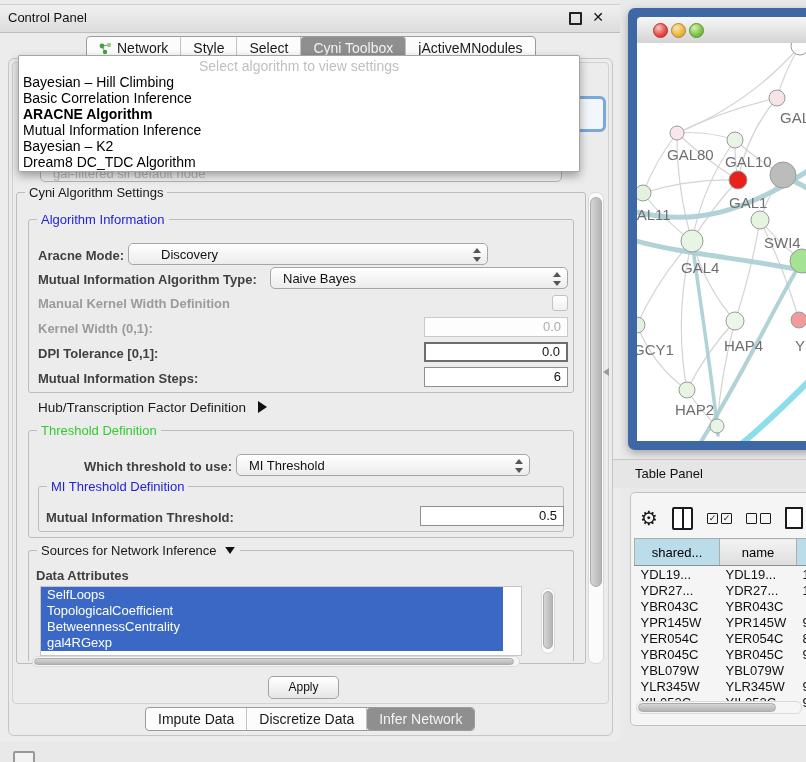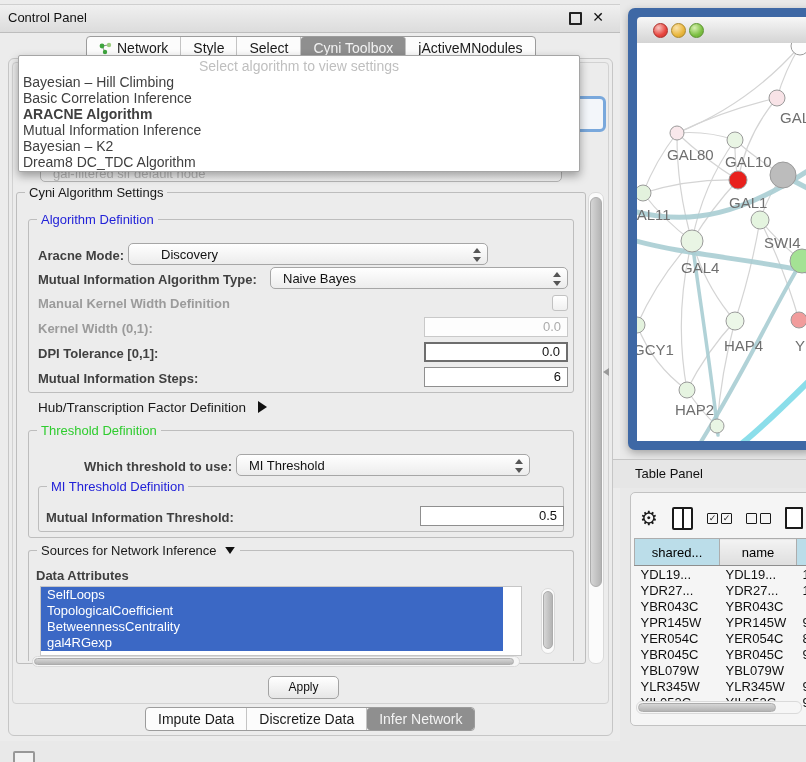--- a/index.html
+++ b/index.html
@@ -24,21 +24,21 @@
   .tab.sel{background:#8F8F8F;color:#F3F3F3;border-radius:3px;}
   
   .outer-panel{left:8px;top:58px;width:603px;height:676px;border:1px solid #C6C6C6;
     border-radius:6px;background:#ECECEC;}
   .inner-panel{left:12px;top:62px;width:595px;height:640px;border:1px solid #D2D2D2;
     border-radius:4px;background:#ECECEC;}
   
   .popup{left:18px;top:55px;width:560px;height:115px;background:#FFFFFF;
     border:1px solid #A5A5A5;border-radius:2px;box-shadow:0 4px 10px rgba(0,0,0,.35);z-index:60;}
   .popup-prompt{width:100%;text-align:center;font-size:14px;color:#BFBFBF;margin-top:2px;}
-  .popup-item{font-size:14px;color:#404040;line-height:16px;padding-left:4px;white-space:nowrap;}
+  .popup-item{font-size:14px;color:#000000;line-height:16px;padding-left:4px;white-space:nowrap;}
   .popup-item.hl{font-weight:bold;}
   
   .bg-combo{left:40px;top:158px;width:522px;height:24px;border:1px solid #B6B6B6;border-radius:5px;
     background:linear-gradient(#FFF,#EFEFEF);z-index:5;font-size:13px;color:#B9B9B9;
     line-height:30px;padding-left:12px;box-sizing:border-box;}
   .bg-combo-ring{left:562px;top:96px;width:38px;height:30px;border:3px solid #79A8DC;
     border-radius:6px;background:#F3F6FA;z-index:5;}
   
   .grp{border:1px solid #BDBDBD;border-radius:3px;}
   .legend{position:absolute;top:-8px;left:8px;background:#ECECEC;padding:0 4px;
@@ -172,21 +172,21 @@
           <div class="popup-item">Bayesian – K2</div>
           <div class="popup-item">Dream8 DC_TDC Algorithm</div>
         </div>
     </div>
 
     <div class="abs grp" style="left:16px;top:192px;width:568px;height:470px;">
       <span class="legend">Cyni Algorithm Settings</span>
     </div>
 
     <div class="abs grp" style="left:28px;top:219px;width:544px;height:172px;">
-      <span class="legend blue">Algorithm Definition</span>
+      <span class="legend blue">Algorithm Information</span>
     </div>
     <div class="abs lbl" style="left:38px;top:248px;">Aracne Mode:</div>
     <div class="abs combo" style="left:128px;top:243px;width:360px;padding-left:32px;">
       <span>Discovery</span>
       <span class="stepper"></span>
     </div>
     <div class="abs lbl" style="left:38px;top:272px;">Mutual Information Algorithm Type:</div>
     <div class="abs lbl dis" style="left:38px;top:296px;">Manual Kernel Width Definition</div>
     <div class="abs combo" style="left:270px;top:267px;width:298px;">
       <span>Naive Bayes</span>

